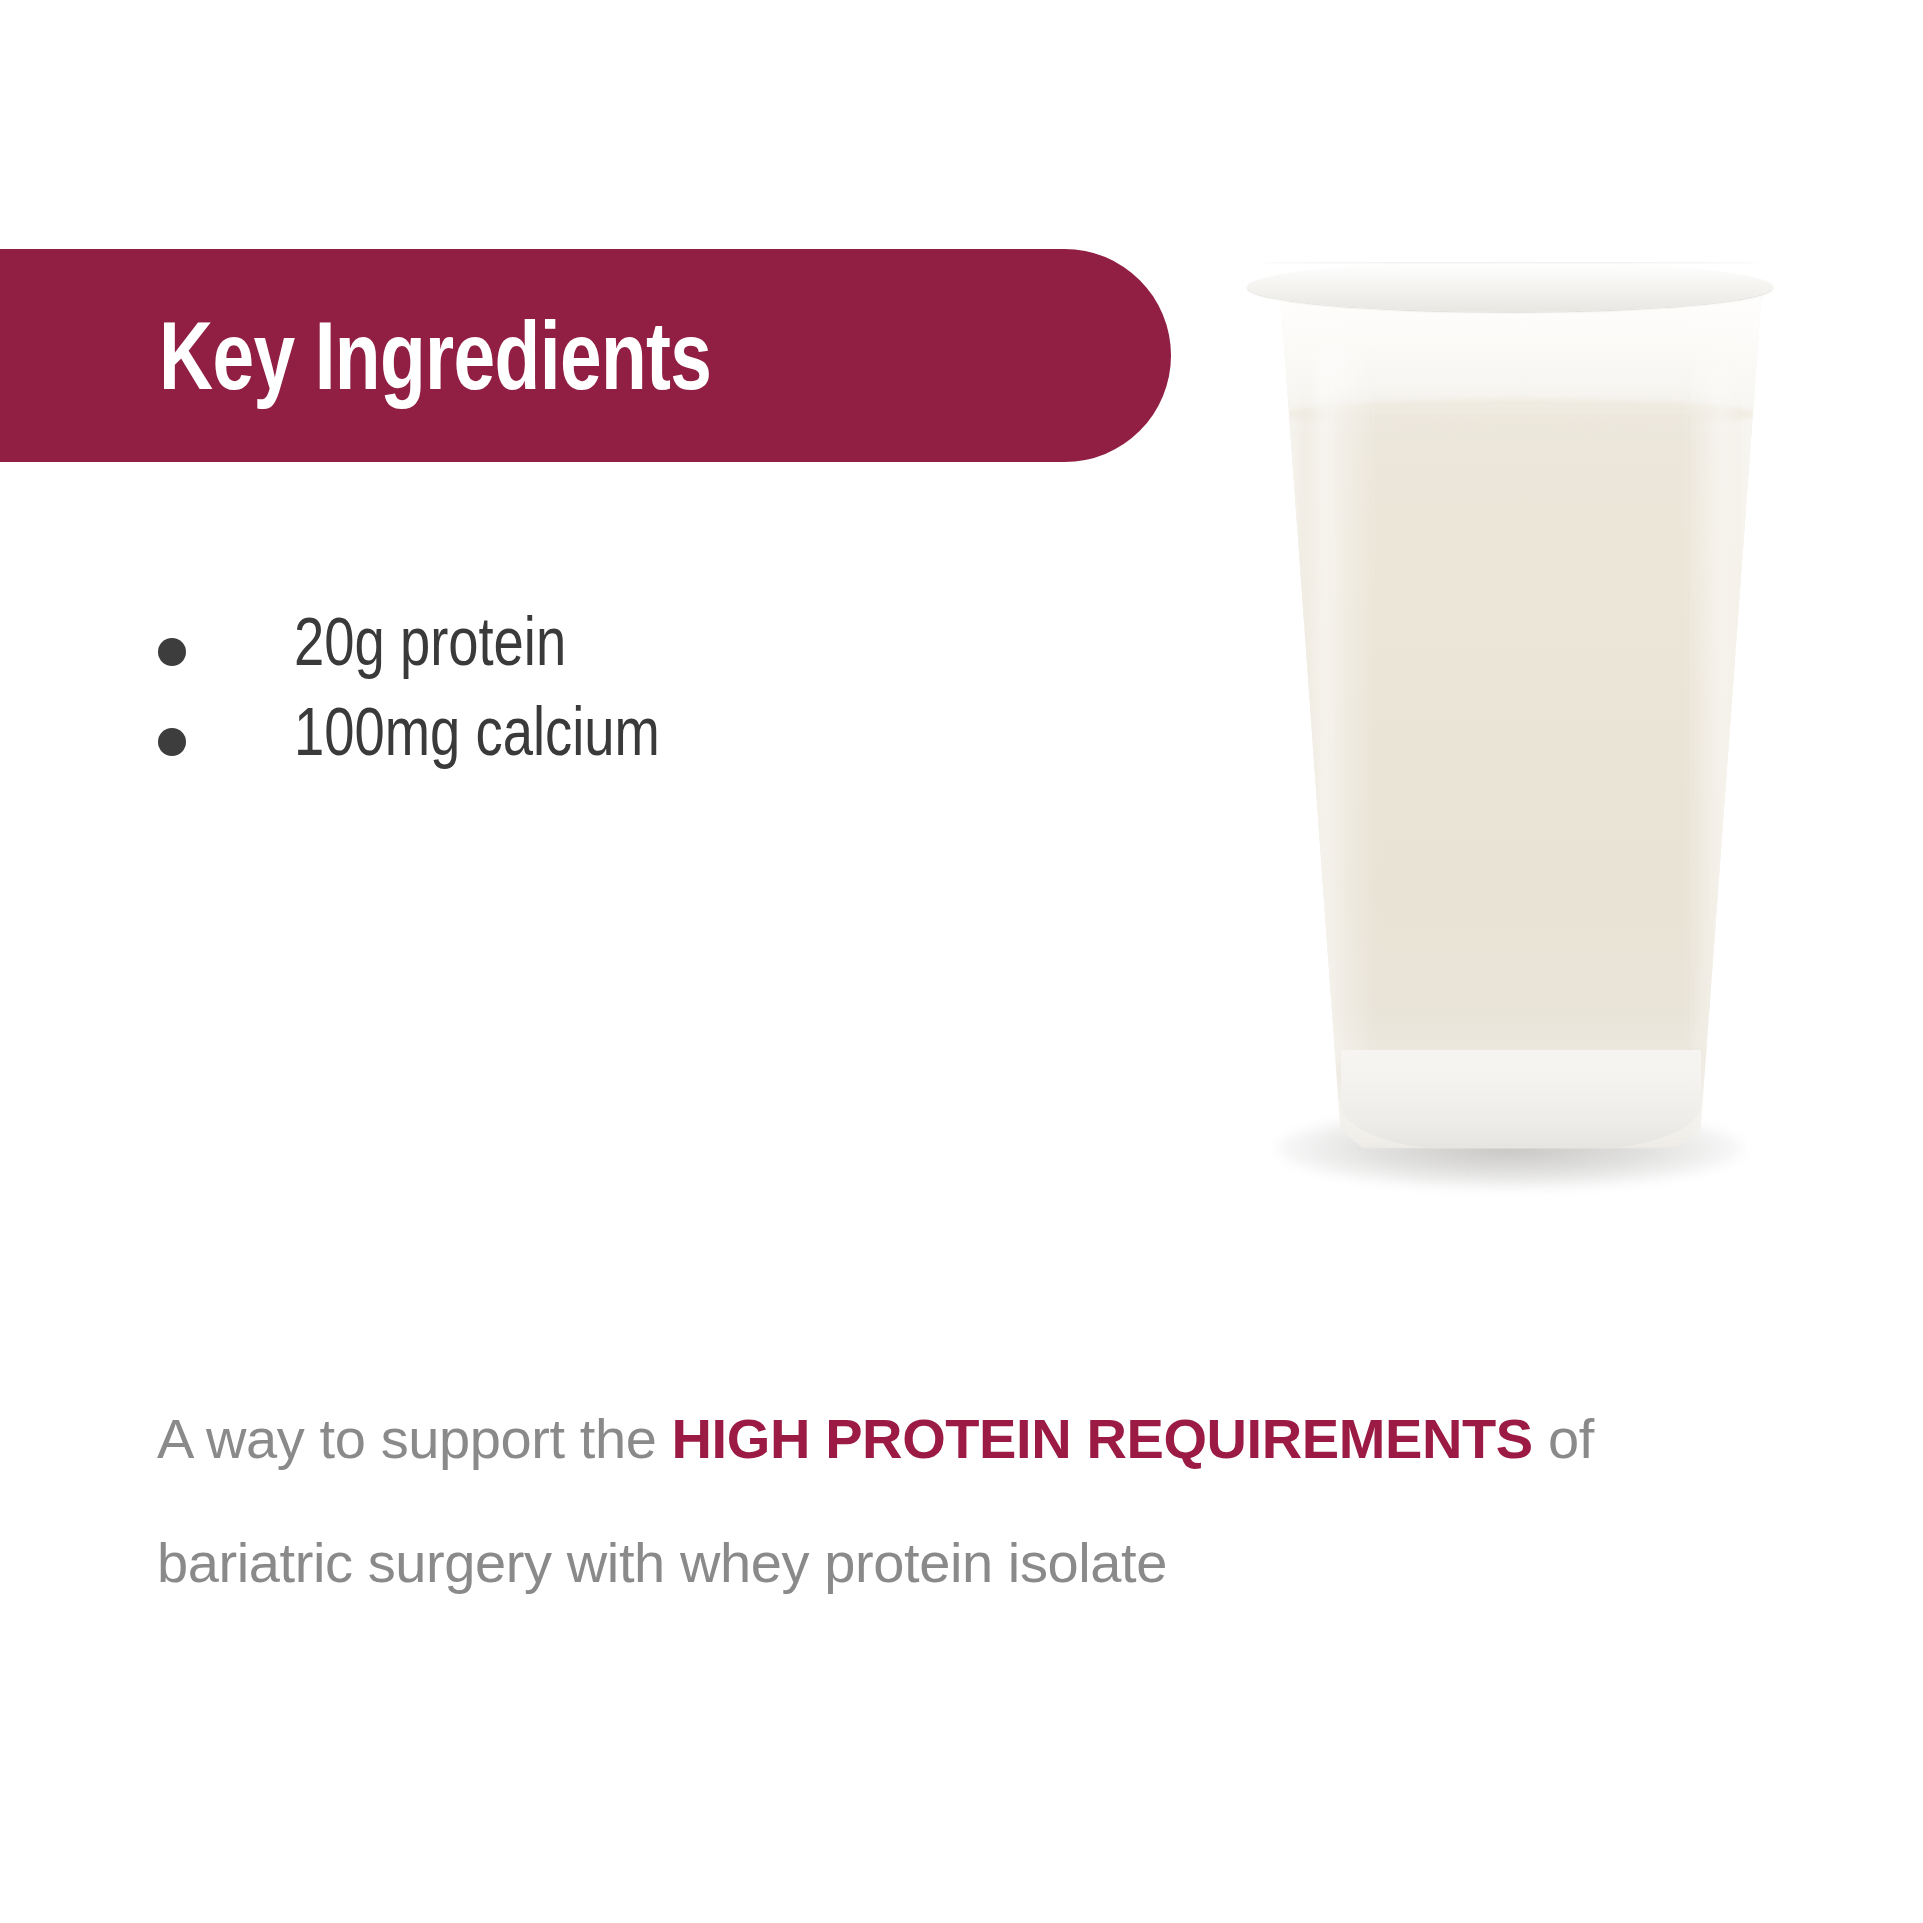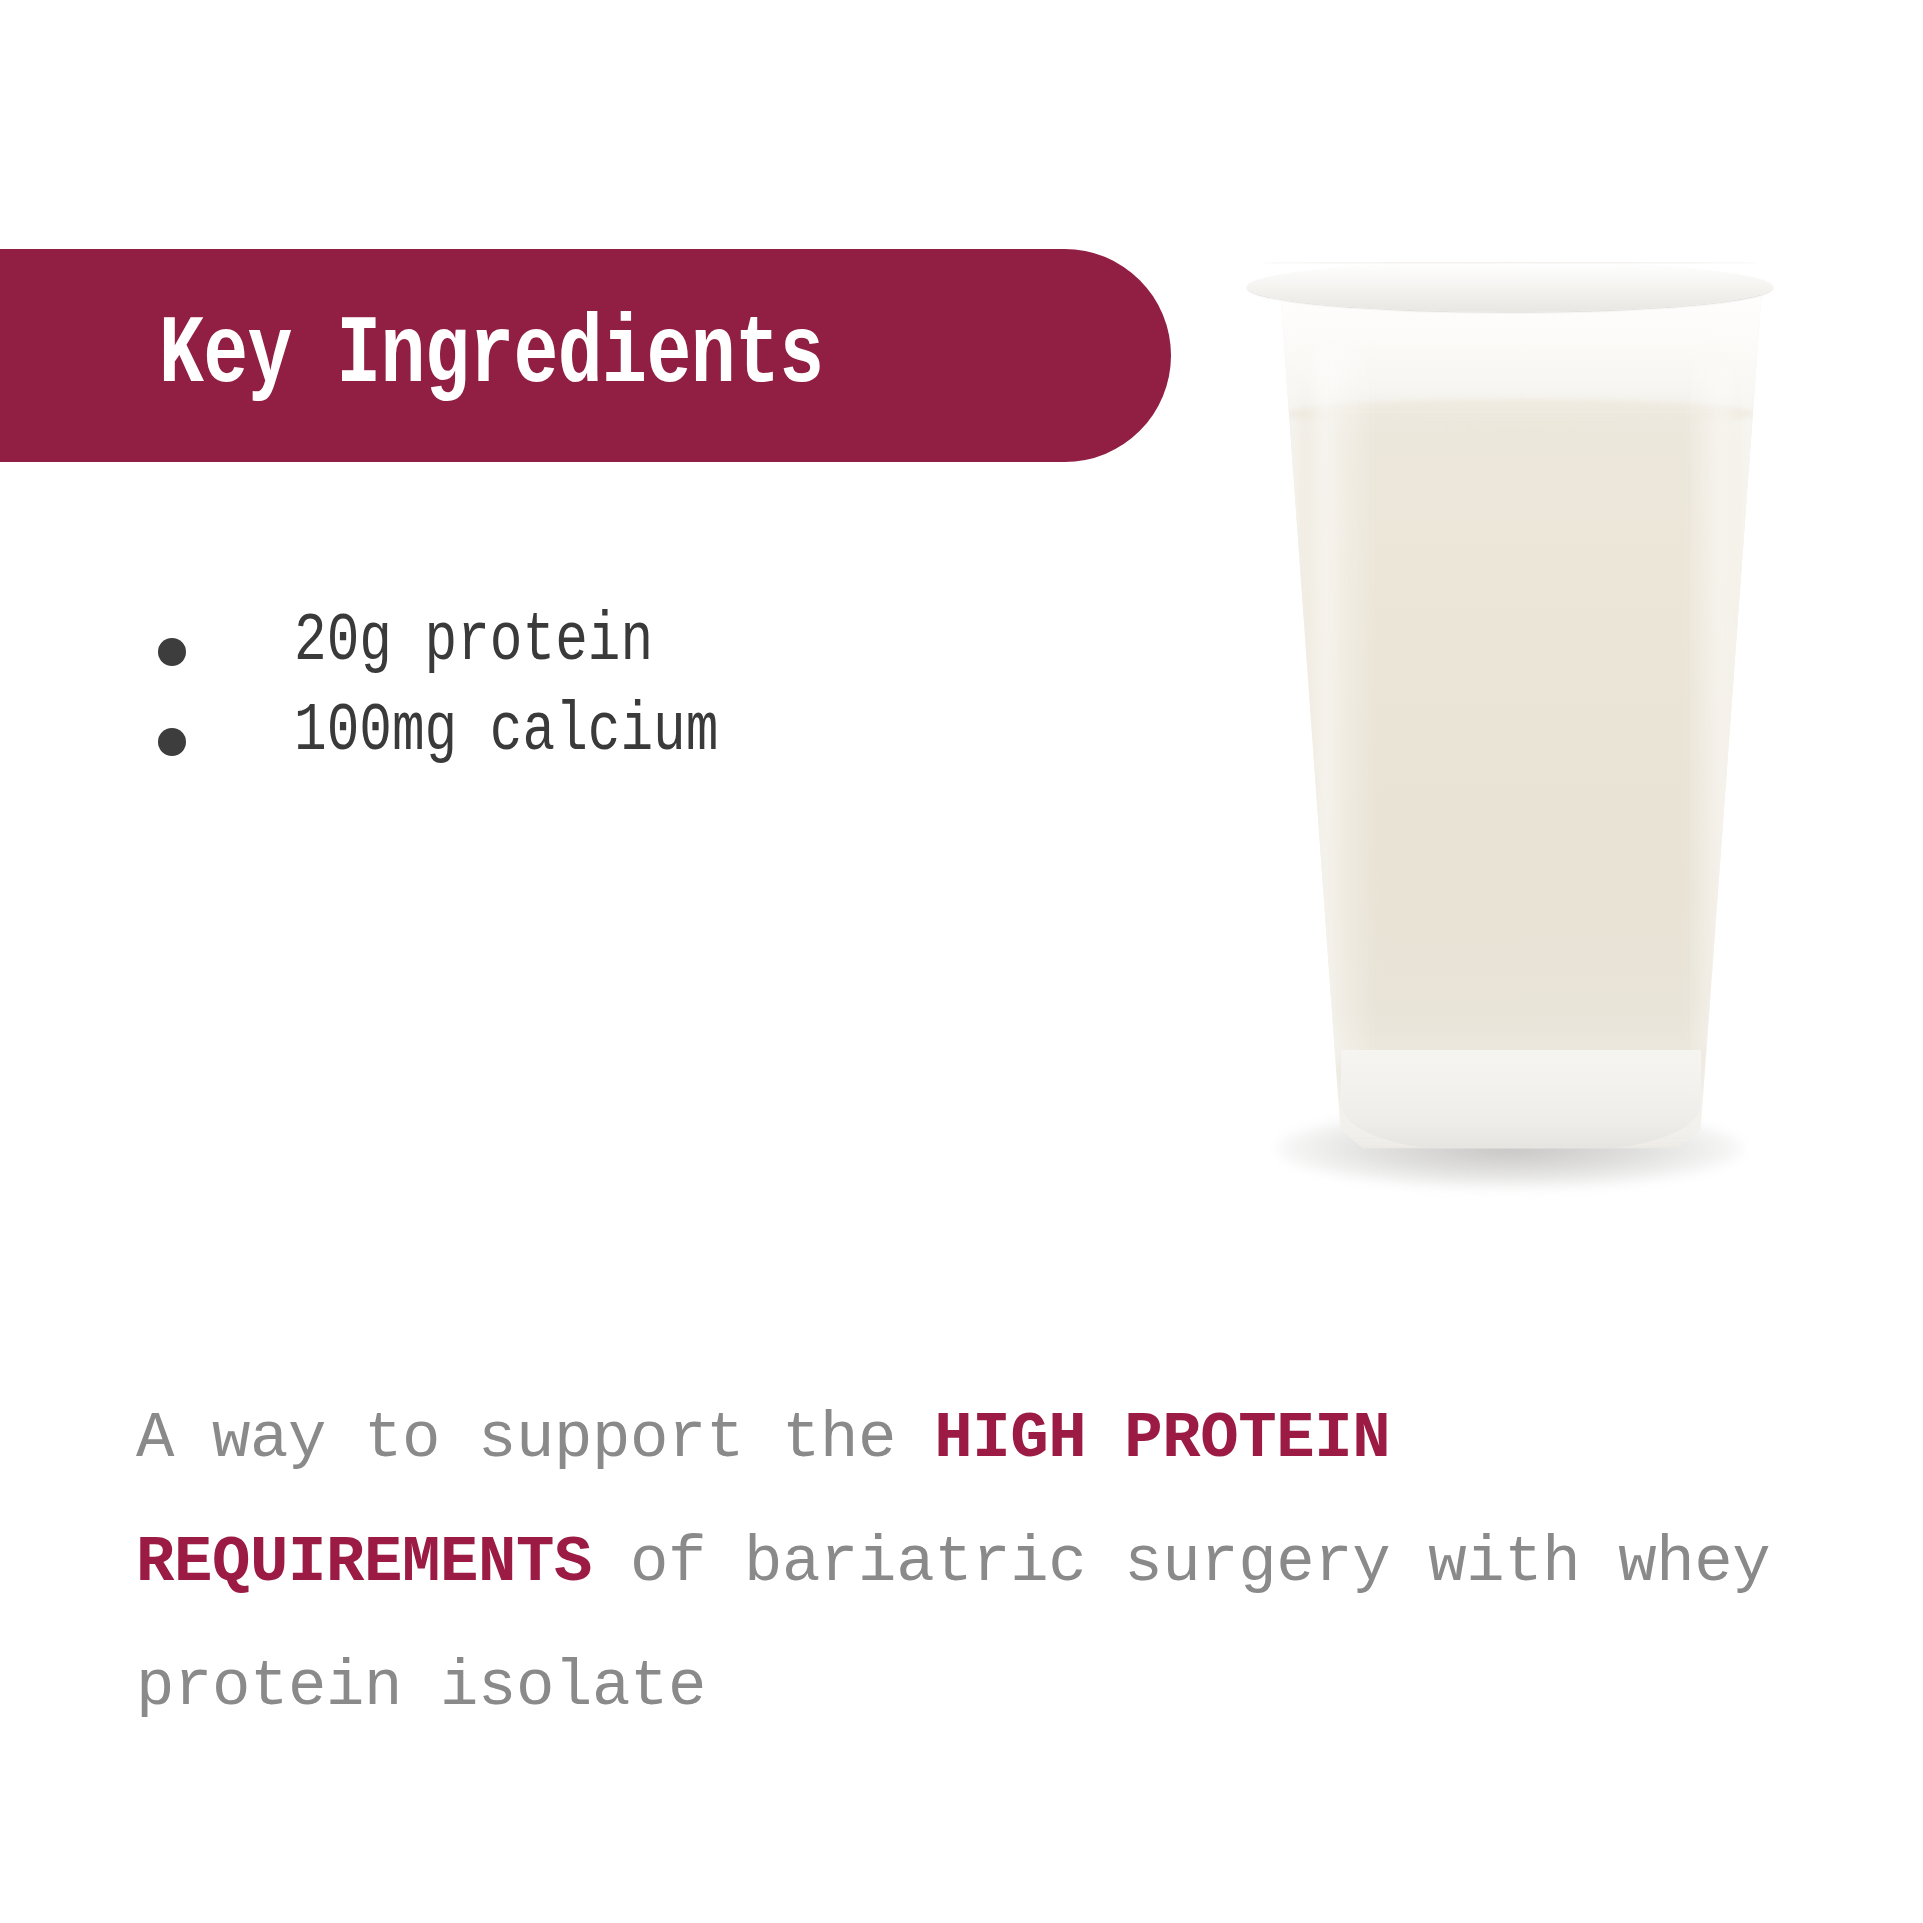--- a/index.html
+++ b/index.html
@@ -9,21 +9,20 @@
     width:1924px; height:1924px;
     background:#ffffff;
     font-family:"Liberation Sans", sans-serif;
     overflow:hidden;
   }
 
   #page {
     position:relative;
     width:1924px; height:1771px;
     background:#ffffff;
-    font-family:Liberation Mono, monospace;
   }
 
   
   .banner {
     position:absolute;
     left:-30px;
     top:249px;
     width:1201px;
     height:213px;
     background:#911e43;
@@ -197,24 +196,24 @@
     position:absolute;
     right:7%; top:10%;
     width:10%; height:78%;
     background:linear-gradient(270deg, rgba(255,255,255,0.45), rgba(255,255,255,0.0));
     filter:blur(6.8px);
   }
 
   
   .statement {
     position:absolute;
-    left:136px;
+    left:157px;
     top:1377px;
     width:1638px;
-    font-size:64px;
+    font-size:56px;
     line-height:124px;
     color:#8a8a8a;
     font-weight:400;
     letter-spacing:-0.4px;
   }
   .statement .hl {
     color:#9b1b45;
     font-weight:700;
   }
 </style>

